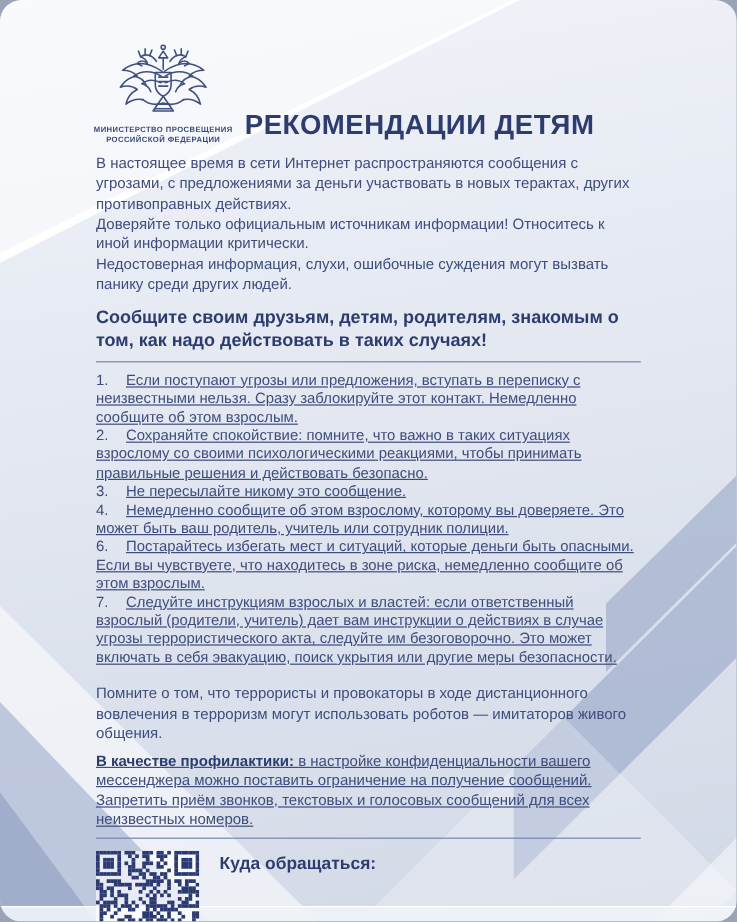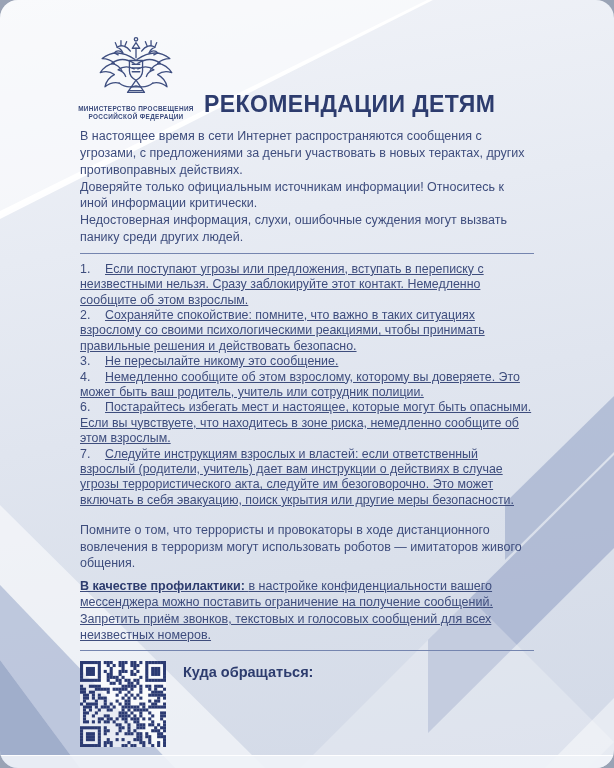--- a/index.html
+++ b/index.html
@@ -103,28 +103,29 @@
       </div>
       <h1 class="page-title">РЕКОМЕНДАЦИИ ДЕТЯМ</h1>
     </div>
 
     <div class="intro">
       <p>В настоящее время в сети Интернет распространяются сообщения с угрозами, с предложениями за деньги участвовать в новых терактах, других противоправных действиях.</p>
       <p>Доверяйте только официальным источникам информации! Относитесь к иной информации критически.</p>
       <p>Недостоверная информация, слухи, ошибочные суждения могут вызвать панику среди других людей.</p>
     </div>
 
+    <h2 class="sect-heading">Сообщите своим друзьям, детям, родителям, знакомым о том, как надо действовать в таких случаях!</h2>
     <hr class="rule">
 
     <ol class="list">
       <li><span class="num">1.</span><span>Если поступают угрозы или предложения, вступать в переписку с неизвестными нельзя. Сразу заблокируйте этот контакт. Немедленно сообщите об этом взрослым.</span></li>
       <li><span class="num">2.</span><span>Сохраняйте спокойствие: помните, что важно в таких ситуациях взрослому со своими психологическими реакциями, чтобы принимать правильные решения и действовать безопасно.</span></li>
       <li><span class="num">3.</span><span>Не пересылайте никому это сообщение.</span></li>
       <li><span class="num">4.</span><span>Немедленно сообщите об этом взрослому, которому вы доверяете. Это может быть ваш родитель, учитель или сотрудник полиции.</span></li>
-      <li><span class="num">6.</span><span>Постарайтесь избегать мест и настоящее, которые могут быть опасными. Если вы чувствуете, что находитесь в зоне риска, немедленно сообщите об этом взрослым.</span></li>
+      <li><span class="num">6.</span><span>Постарайтесь избегать мест и ситуаций, которые деньги быть опасными. Если вы чувствуете, что находитесь в зоне риска, немедленно сообщите об этом взрослым.</span></li>
       <li><span class="num">7.</span><span>Следуйте инструкциям взрослых и властей: если ответственный взрослый (родители, учитель) дает вам инструкции о действиях в случае угрозы террористического акта, следуйте им безоговорочно. Это может включать в себя эвакуацию, поиск укрытия или другие меры безопасности.</span></li>
     </ol>
 
     <p class="outro-1">Помните о том, что террористы и провокаторы в ходе дистанционного вовлечения в терроризм могут использовать роботов — имитаторов живого общения.</p>
     <p class="outro-2"><span class="bold-lead">В качестве профилактики:</span> <span>в настройке конфиденциальности вашего мессенджера можно поставить ограничение на получение сообщений. Запретить приём звонков, текстовых и голосовых сообщений для всех неизвестных номеров.</span></p>
 
     <hr class="rule-2">
 
     <div class="footer">
       <svg class="qr" viewBox="0 0 29 29" aria-hidden="true">

